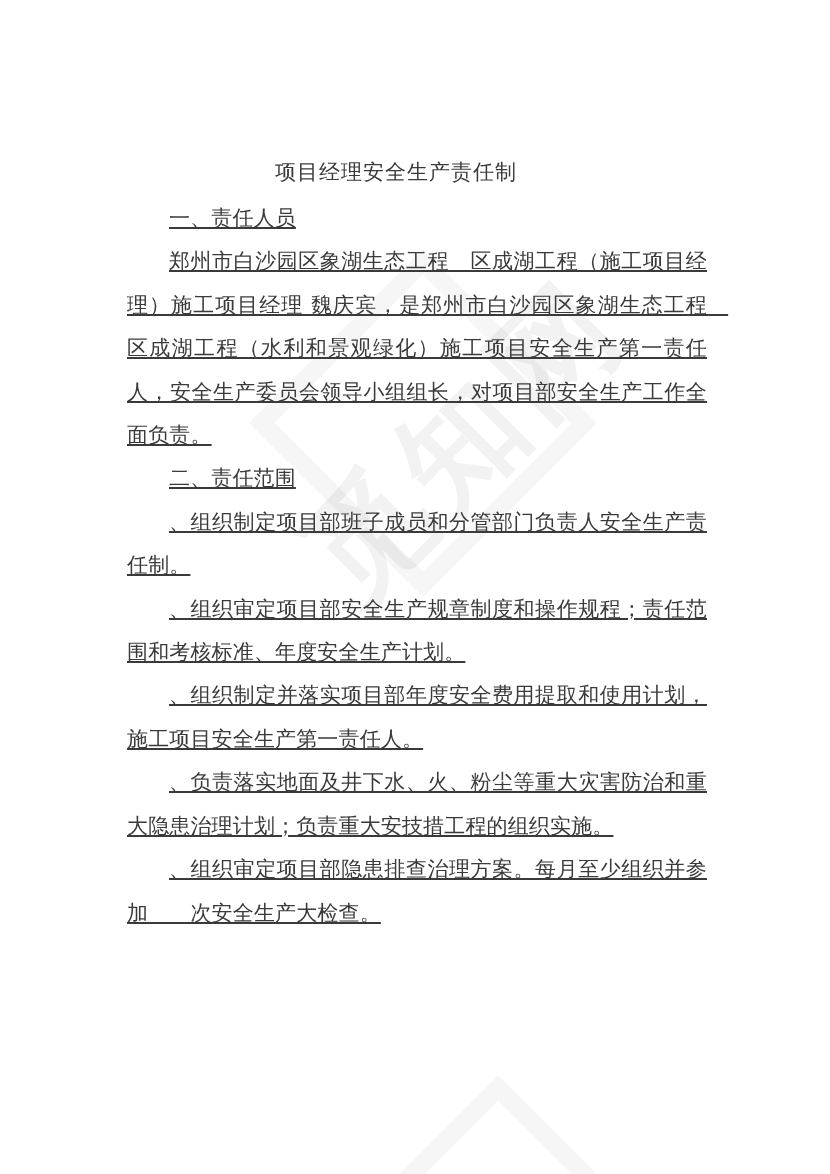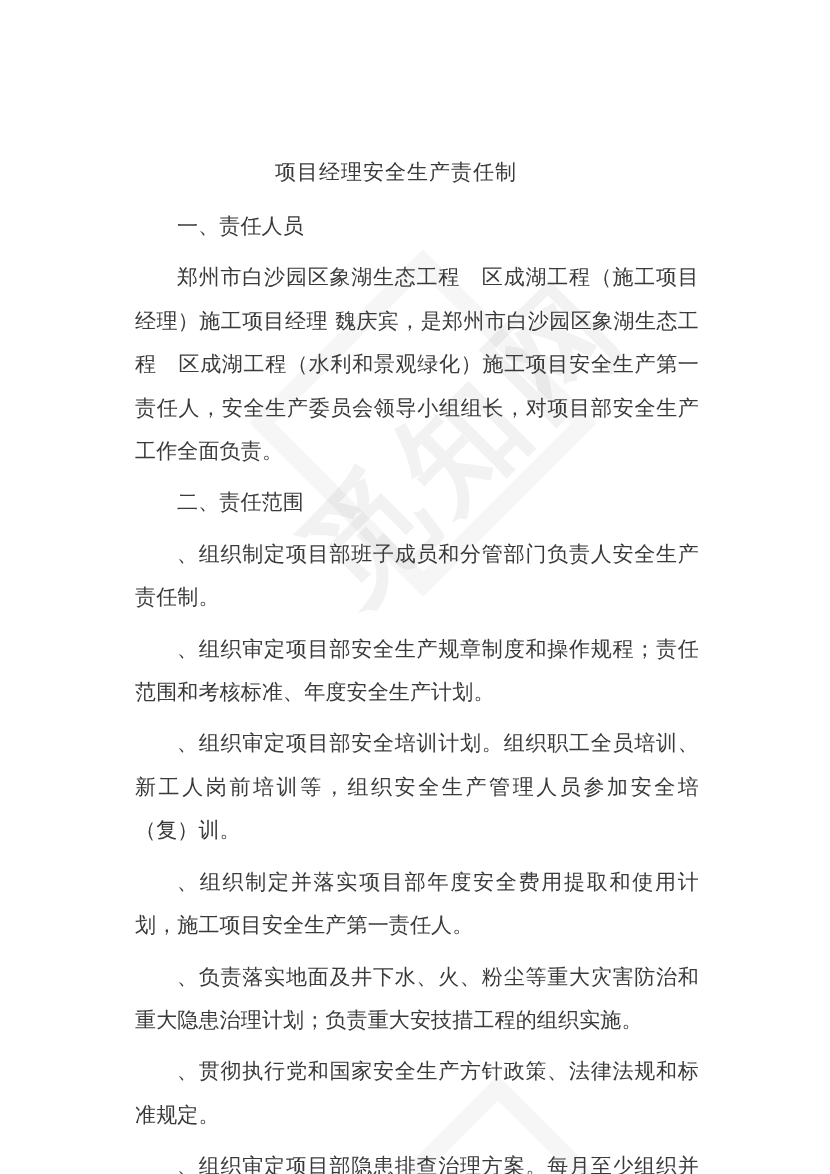--- a/index.html
+++ b/index.html
@@ -57,24 +57,25 @@
     .body-text {
       position: absolute;
       left: 127px;
       top: 197px;
       width: 580px;
       font-size: 21px;
       line-height: 43.4px;
       letter-spacing: 0.15px;
     }
     .p {
-      margin: 8px;
+      margin: 0;
       padding: 0;
       text-indent: 42px;
       text-align: justify;
+      text-decoration: underline;
     }
     .p.heading {
       text-indent: 42px;
     }
     .p.item {
       text-indent: 42px;
     }
   </style>
 </head>
 <body>
@@ -86,20 +87,18 @@
   <div class="wm-box wmb2"></div>
 
   <div class="title">项目经理安全生产责任制</div>
 
   <div class="body-text">
     <p class="p heading">一、责任人员</p>
     <p class="p">郑州市白沙园区象湖生态工程　区成湖工程（施工项目经理）施工项目经理 魏庆宾，是郑州市白沙园区象湖生态工程　区成湖工程（水利和景观绿化）施工项目安全生产第一责任人，安全生产委员会领导小组组长，对项目部安全生产工作全面负责。</p>
     <p class="p heading">二、责任范围</p>
     <p class="p item">、组织制定项目部班子成员和分管部门负责人安全生产责任制。</p>
     <p class="p item">、组织审定项目部安全生产规章制度和操作规程；责任范围和考核标准、年度安全生产计划。</p>
-    <p class="p item">、组织审定项目部安全培训计划。组织职工全员培训、新工人岗前培训等，组织安全生产管理人员参加安全培（复）训。</p>
     <p class="p item">、组织制定并落实项目部年度安全费用提取和使用计划，施工项目安全生产第一责任人。</p>
     <p class="p item">、负责落实地面及井下水、火、粉尘等重大灾害防治和重大隐患治理计划；负责重大安技措工程的组织实施。</p>
-    <p class="p item">、贯彻执行党和国家安全生产方针政策、法律法规和标准规定。</p>
     <p class="p item">、组织审定项目部隐患排查治理方案。每月至少组织并参加　　次安全生产大检查。</p>
   </div>
 
 </div>
 
 </body></html>

